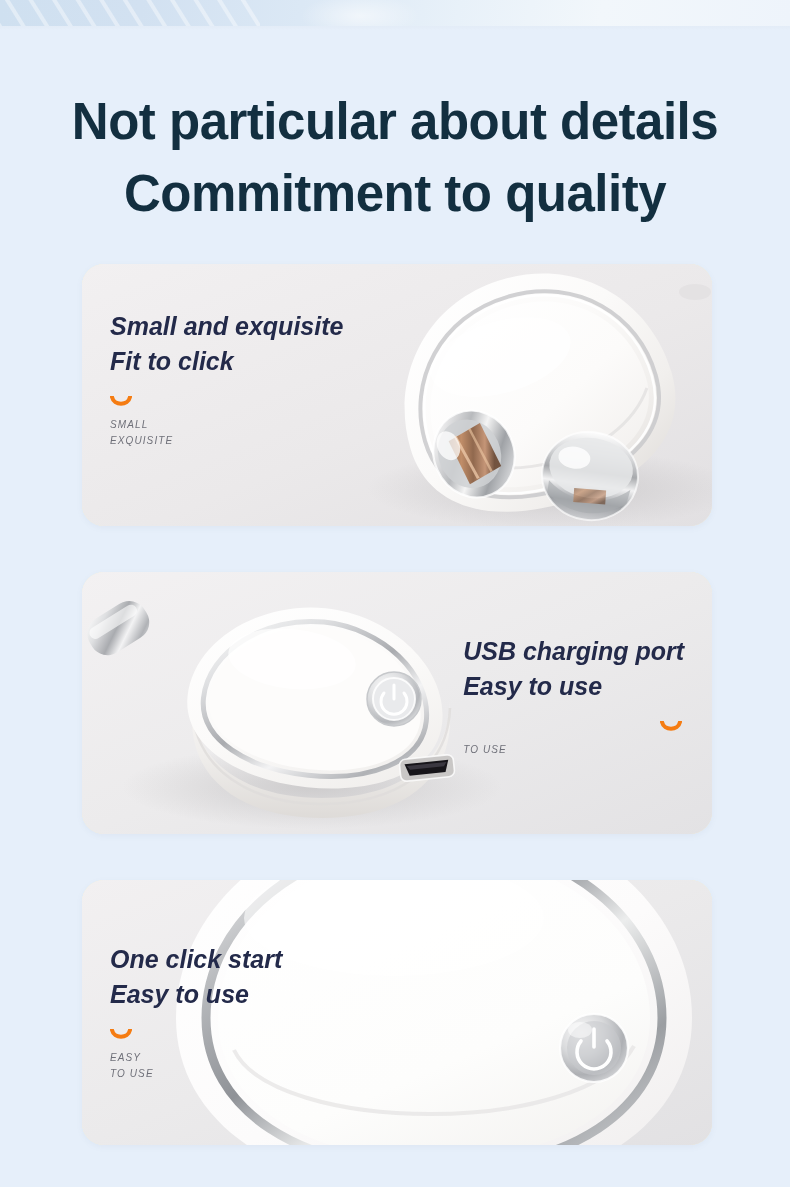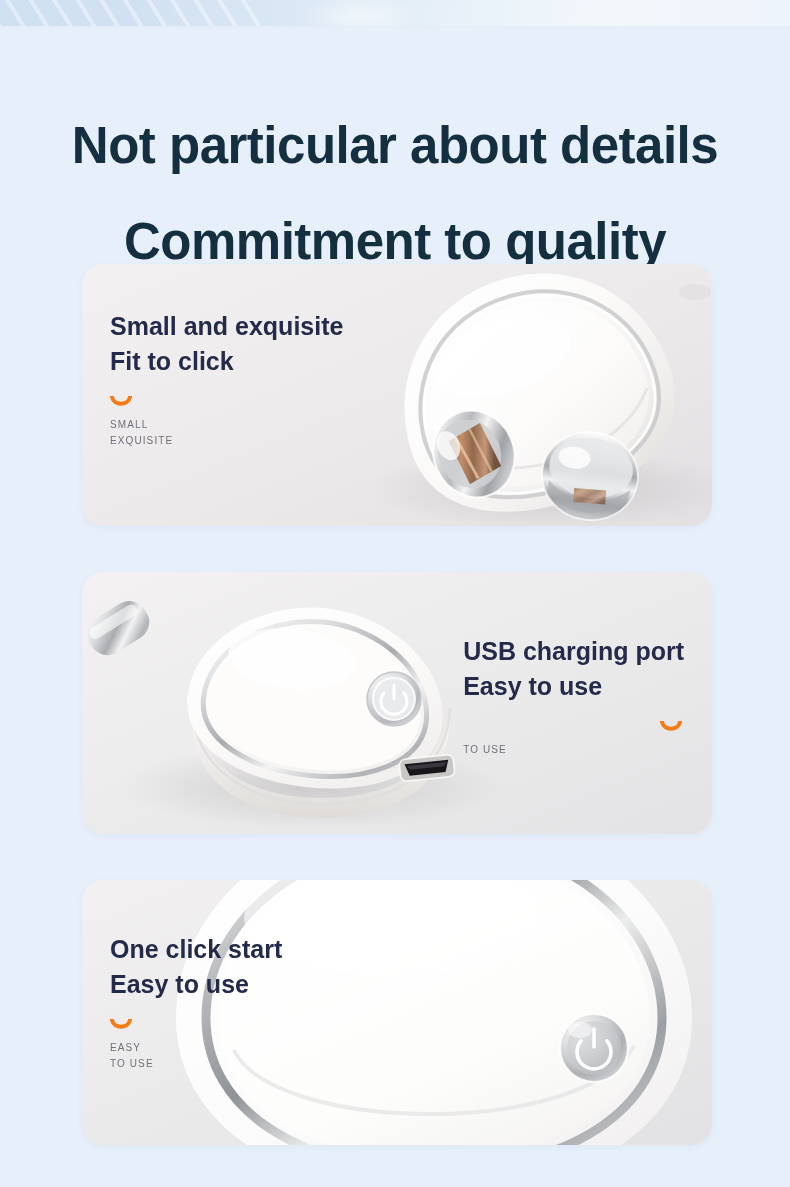--- a/index.html
+++ b/index.html
@@ -71,31 +71,32 @@
     top: 86px; left: 0;
     width: 790px;
     text-align: center;
     color: #132f40;
     font-size: 51px;
     font-weight: 700;
     line-height: 1.42;
     letter-spacing: -0.5px;
     white-space: nowrap;
   }
-  .headline .line { display: block; margin-top: 24px; }
+  .headline .line { display: block; }
 
   
   .card {
     position: absolute;
     left: 82px;
     width: 630px;
     border-radius: 22px;
     background: #fef9c3;
     overflow: hidden;
     box-shadow: 0 2px 6px rgba(120,130,150,0.07);
+    font-style: italic;
   }
   #card-1 { top: 264px;  height: 262px; }
   #card-2 { top: 572px;  height: 262px; }
   #card-3 { top: 880px;  height: 265px; }
 
   .card-bg {
     position: absolute;
     inset: 0;
     background: linear-gradient(155deg, #f0eeef 0%, #eae8e9 48%, #e4e2e4 100%);
   }
@@ -129,21 +130,21 @@
     font-weight: 400;
     letter-spacing: 1.1px;
     line-height: 1.64;
     white-space: nowrap;
   }
   .feat-sub .line { display: block; }
 
   
   #card-1 .text-block { top: 45px; }
   #card-2 .text-block { top: 62px; }
-  #card-3 .text-block { top: 52px; }
+  #card-3 .text-block { top: 62px; }
 
   
   .photo { position: absolute; inset: 0; z-index: 2; }
   .photo svg { display: block; width: 100%; height: 100%; }
 </style>
 </head>
 <body>
 
 <div class="page">
 

